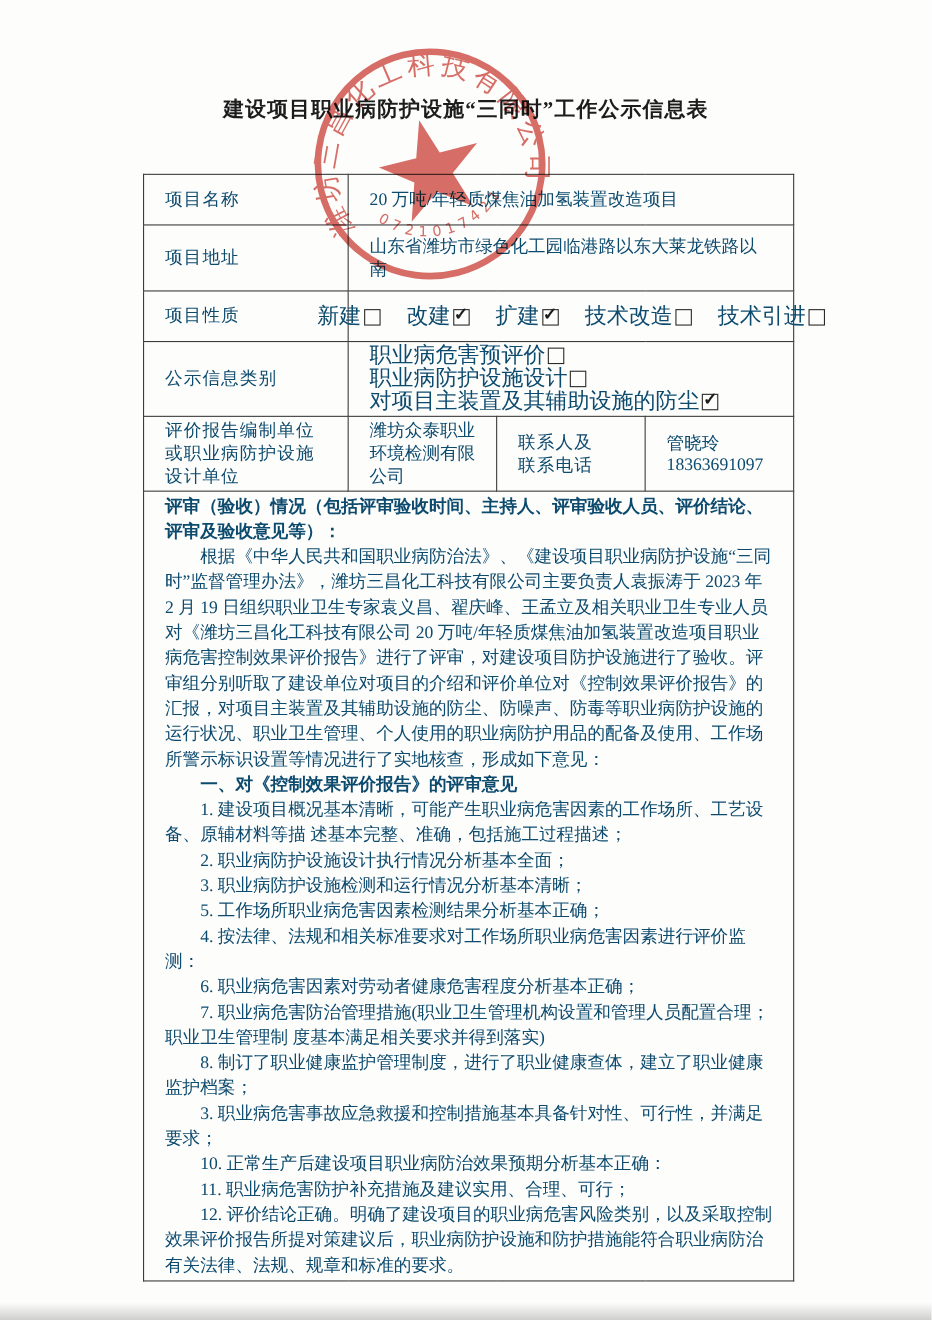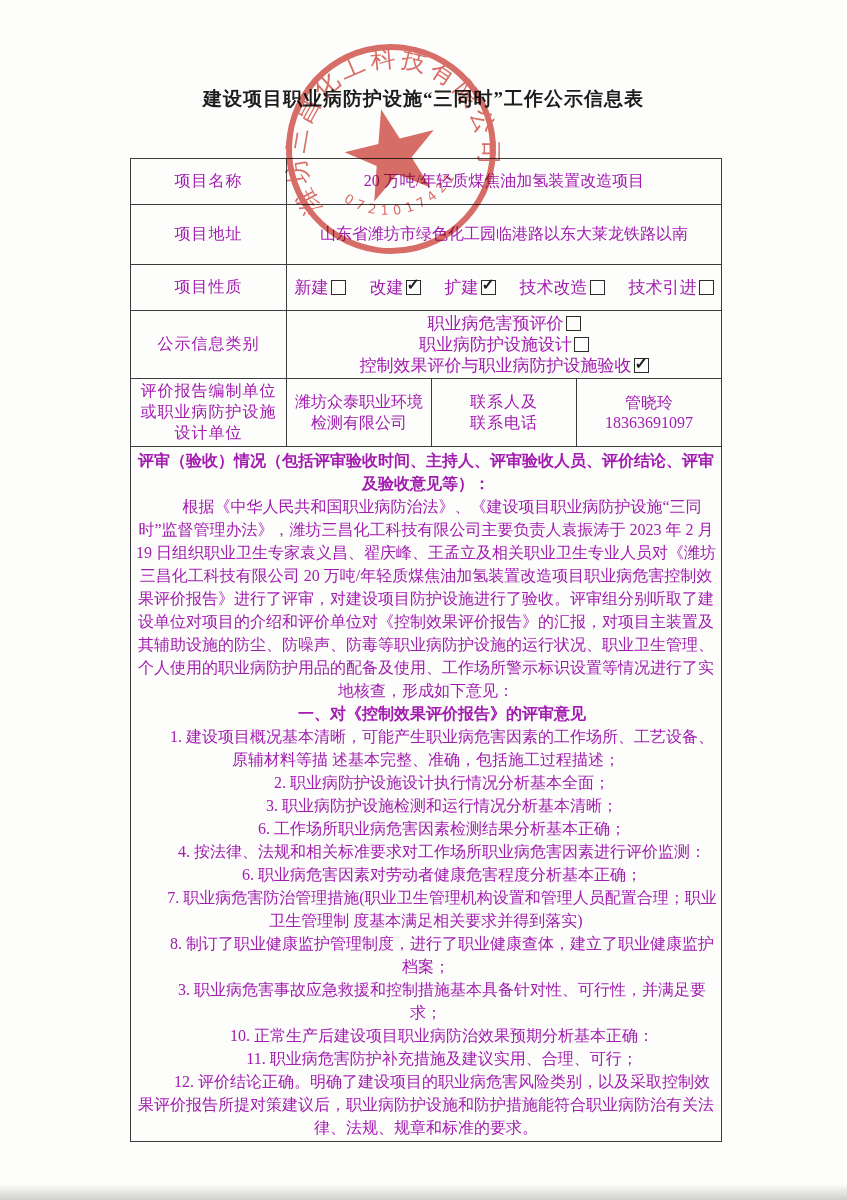--- a/index.html
+++ b/index.html
@@ -13,30 +13,30 @@
     position:absolute;top:86px;left:0;right:0;
     text-align:center;font-size:19px;font-weight:bold;letter-spacing:1px;
     color:#1c1c1c;
   }
   table.form{
     position:absolute;left:130px;top:158px;width:592px;
     border-collapse:collapse;table-layout:fixed;
   }
   table.form td{
     border:1.6px solid #3c3c3c;
-    font-size:16px;text-align:center;vertical-align:middle;
-    padding:2px 4px;color:#a21caf;
+    font-size:16px;vertical-align:middle;
+    padding:2px 19px;color:#0c4a6e;
   }
   td.lbl{font-size:16px;letter-spacing:1px;}
   .c1{width:147px;} .c2{width:130px;} .c3{width:113px;} .c4{width:202px;}
   .r1{height:46px;} .r2{height:60px;} .r3{height:46px;} .r4{height:45px;}
   .r5{height:64px;} .r6{height:59px;}
   td.opts-h{padding:0 6px;}
   .opt-row{display:flex;justify-content:center;gap:24px;flex-wrap:nowrap;}
-  .opt{white-space:nowrap;font-size:17px;}
+  .opt{white-space:nowrap;font-size:20px;}
   td.opts-v{text-align:left;padding-left:12px;}
   .opts-v .opt{display:block;line-height:21px;}
   .cb{
     display:inline-block;width:13px;height:13px;border:1.5px solid #2a2a2a;
     vertical-align:-2px;margin-left:2px;position:relative;background:#fff0;
   }
   .cb.checked::after{
     content:"\2713";position:absolute;left:0px;top:-6px;
     font-size:16px;font-weight:bold;color:#1e1e1e;
   }
@@ -87,42 +87,42 @@
           </div>
     </td>
   </tr>
   <tr class="r5">
     <td class="lbl c1">公示信息类别</td>
     <td colspan="3" class="opts-v">
       <div>
 
       <span class="opt"><span>职业病危害预评价</span><span class="cb"></span></span>
             <span class="opt"><span>职业病防护设施设计</span><span class="cb"></span></span>
-            <span class="opt"><span>控制效果评价与职业病防护设施验收</span><span class="cb checked"></span></span>
+            <span class="opt"><span>对项目主装置及其辅助设施的防尘</span><span class="cb checked"></span></span>
           </div>
     </td>
   </tr>
   <tr class="r6">
     <td class="lbl c1">评价报告编制单位或职业病防护设施设计单位</td>
     <td class="c2">潍坊众泰职业环境检测有限公司</td>
     <td class="c3 lbl prewrap">联系人及
 联系电话</td>
     <td class="c4">管晓玲 18363691097</td>
   </tr>
   <tr>
     <td colspan="4" class="review">
       <p class="rv-heading">评审（验收）情况（包括评审验收时间、主持人、评审验收人员、评价结论、评审及验收意见等）：</p>
       <p class="indent">根据《中华人民共和国职业病防治法》、《建设项目职业病防护设施“三同时”监督管理办法》，潍坊三昌化工科技有限公司主要负责人袁振涛于 2023 年 2 月 19 日组织职业卫生专家袁义昌、翟庆峰、王孟立及相关职业卫生专业人员对《潍坊三昌化工科技有限公司 20 万吨/年轻质煤焦油加氢装置改造项目职业病危害控制效果评价报告》进行了评审，对建设项目防护设施进行了验收。评审组分别听取了建设单位对项目的介绍和评价单位对《控制效果评价报告》的汇报，对项目主装置及其辅助设施的防尘、防噪声、防毒等职业病防护设施的运行状况、职业卫生管理、个人使用的职业病防护用品的配备及使用、工作场所警示标识设置等情况进行了实地核查，形成如下意见：</p>
       <p class="rv-subheading">一、对《控制效果评价报告》的评审意见</p>
       <div>
 
       <p class="indent">1. 建设项目概况基本清晰，可能产生职业病危害因素的工作场所、工艺设备、原辅材料等描 述基本完整、准确，包括施工过程描述；</p>
             <p class="indent">2. 职业病防护设施设计执行情况分析基本全面；</p>
             <p class="indent">3. 职业病防护设施检测和运行情况分析基本清晰；</p>
-            <p class="indent">6. 工作场所职业病危害因素检测结果分析基本正确；</p>
+            <p class="indent">5. 工作场所职业病危害因素检测结果分析基本正确；</p>
             <p class="indent">4. 按法律、法规和相关标准要求对工作场所职业病危害因素进行评价监测：</p>
             <p class="indent">6. 职业病危害因素对劳动者健康危害程度分析基本正确；</p>
             <p class="indent">7. 职业病危害防治管理措施(职业卫生管理机构设置和管理人员配置合理；职业卫生管理制 度基本满足相关要求并得到落实)</p>
             <p class="indent">8. 制订了职业健康监护管理制度，进行了职业健康查体，建立了职业健康监护档案；</p>
             <p class="indent">3. 职业病危害事故应急救援和控制措施基本具备针对性、可行性，并满足要求；</p>
             <p class="indent">10. 正常生产后建设项目职业病防治效果预期分析基本正确：</p>
             <p class="indent">11. 职业病危害防护补充措施及建议实用、合理、可行；</p>
             <p class="indent">12. 评价结论正确。明确了建设项目的职业病危害风险类别，以及采取控制效果评价报告所提对策建议后，职业病防护设施和防护措施能符合职业病防治有关法律、法规、规章和标准的要求。</p>
           </div>
     </td>

